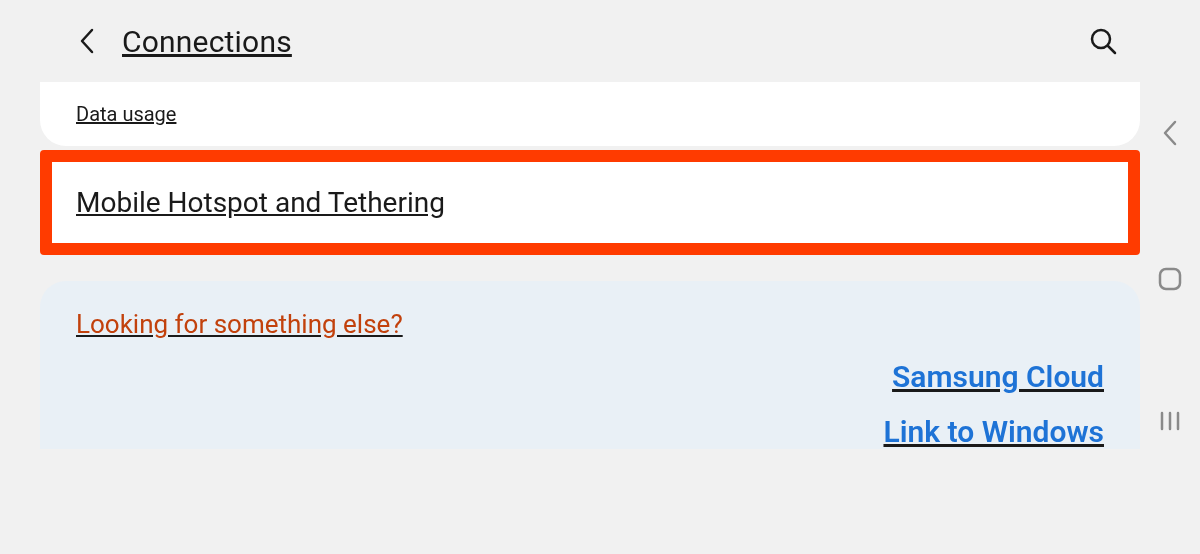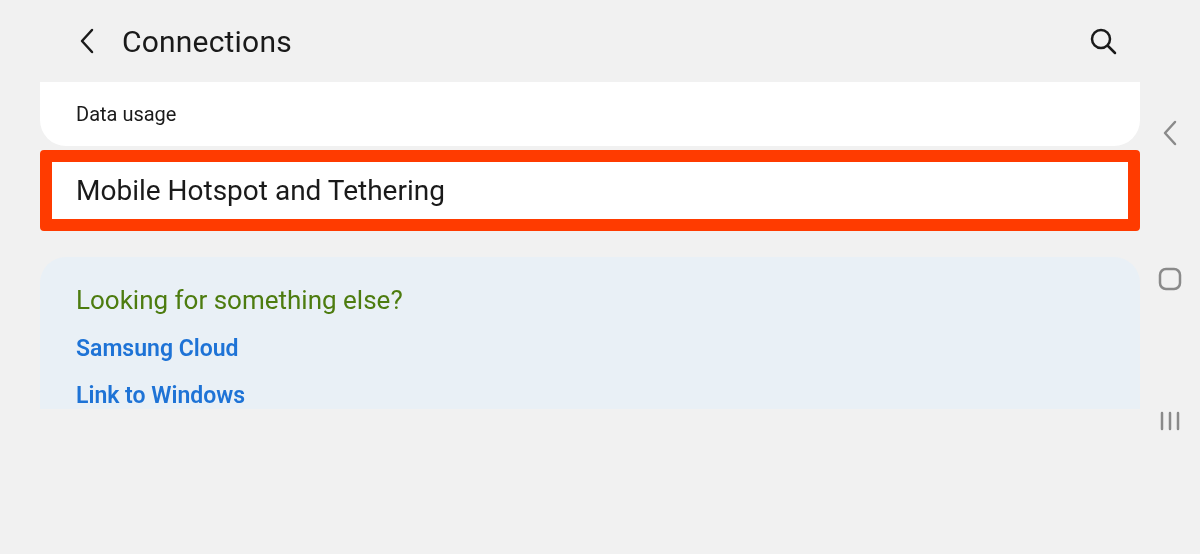--- a/index.html
+++ b/index.html
@@ -9,20 +9,21 @@
       font-family: -apple-system, BlinkMacSystemFont, "Segoe UI", Roboto, Arial, sans-serif;
       position: relative;
       color: #1a1a1a;
     }
     .screen {
       position: absolute;
       left: 40px;
       top: 0;
       width: 1100px;
       height: 425px;
+      text-decoration: underline;
     }
     .header {
       display: flex;
       align-items: center;
       height: 82px;
       padding: 0 20px 0 30px;
     }
     .back-icon {
       width: 34px;
       height: 34px;
@@ -62,45 +63,46 @@
       font-weight: 400;
       cursor: pointer;
       background: #fff;
     }
     .highlight-wrap {
       border: 12px solid #ff3b00;
       border-radius: 4px;
       margin: 4px 0 8px 0;
     }
     .highlight-wrap .list-item {
-      padding: 12px 24px;
+      padding: 24px 24px;
       font-size: 28px;
     }
     .card-more {
       margin-top: 8px;
       border-radius: 26px;
     }
     .suggest-card {
       background: #e9f0f6;
       border-radius: 26px 26px 0 0;
       margin-top: 26px;
       padding: 28px 36px 0 36px;
     }
     .suggest-title {
       font-size: 26px;
-      color: #4d7c0f;
+      color: #c2410c;
       margin-bottom: 20px;
     }
     .suggest-link {
       display: block;
-      font-size: 23px;
+      font-size: 30px;
       font-weight: 600;
       color: #1e73d6;
       margin-bottom: 20px;
       cursor: pointer;
+      text-align: right;
     }
     .nav-rail {
       position: absolute;
       right: 10px;
       top: 0;
       width: 40px;
       height: 554px;
     }
     .nav-btn {
       position: absolute;

